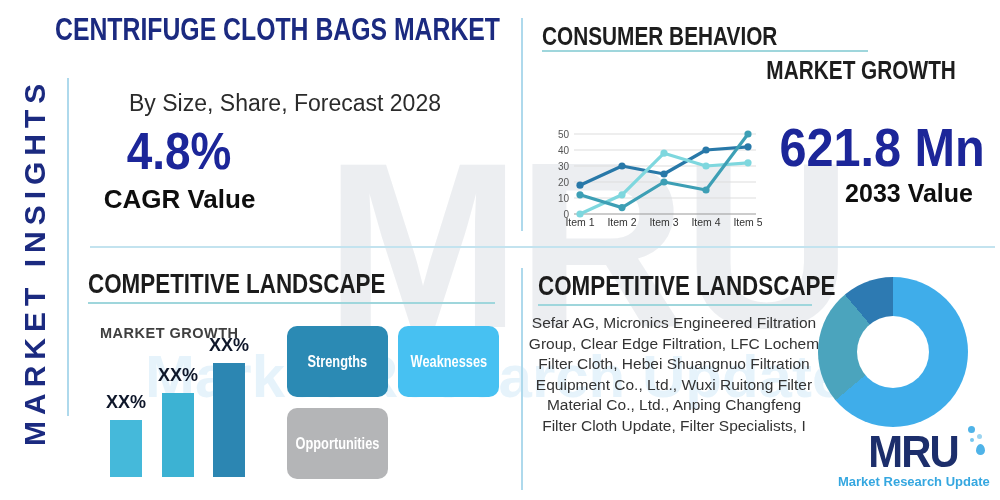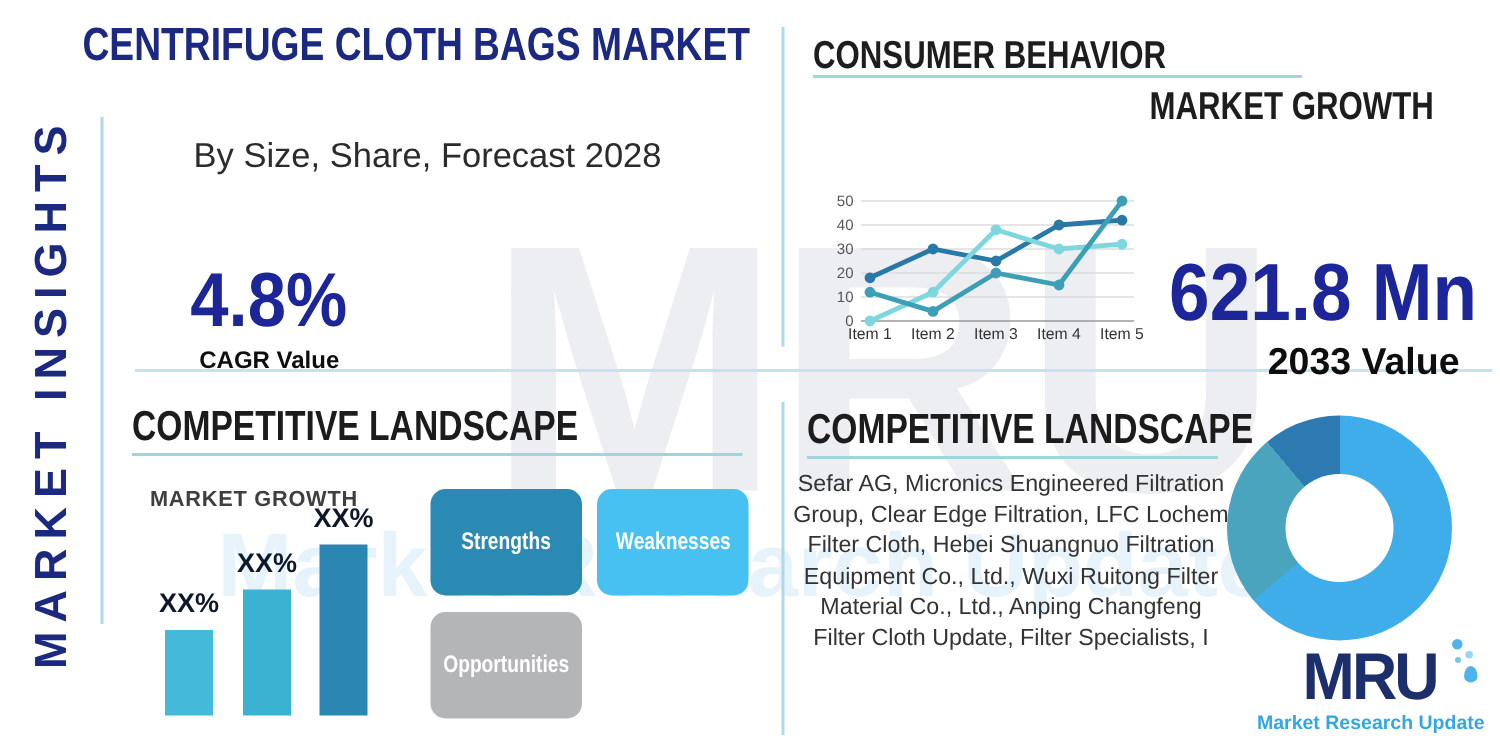--- a/index.html
+++ b/index.html
@@ -19,22 +19,22 @@
 
   
   .vlabel{left:18px;top:446px;transform:rotate(-90deg);transform-origin:0 0;
     font-size:30px;font-weight:bold;letter-spacing:6px;color:#1b2a80;white-space:nowrap;z-index:2;}
   .vline1{left:67px;top:78px;width:2px;height:338px;background:#aed9ec;z-index:1;}
 
   
   .title{left:55px;top:12px;font-size:31px;font-weight:bold;color:#1b2a80;z-index:2;}
   .subtitle{left:90px;top:90px;width:390px;text-align:center;font-size:23px;color:#2b2b2b;z-index:2;}
   .stat{z-index:2;text-align:center;}
-  .stat .v{font-size:51px;font-weight:bold;color:#1c2699;line-height:1.1;margin-top:48px;}
-  .stat .l{font-size:16px;font-weight:bold;color:#0e0e0e;margin-top:4px;}
+  .stat .v{font-size:51px;font-weight:bold;color:#1c2699;line-height:1.1;}
+  .stat .l{font-size:26px;font-weight:bold;color:#0e0e0e;margin-top:4px;}
   .stat-cagr{left:92px;top:124px;width:175px;}
   .stat-2026{left:288px;top:124px;width:212px;}
 
   
   .hdivider{left:90px;top:246px;width:905px;height:2px;background:#c3e3ef;z-index:1;}
   .vline2{left:521px;top:18px;width:2px;height:213px;background:#aed9ec;z-index:1;}
   .vline3{left:521px;top:268px;width:2px;height:222px;background:#aed9ec;z-index:1;}
   .underline{height:2px;background:#9fd6dc;z-index:2;}
 
   .h-cb{left:542px;top:21px;font-size:26px;font-weight:bold;color:#1d1d1d;z-index:2;}

